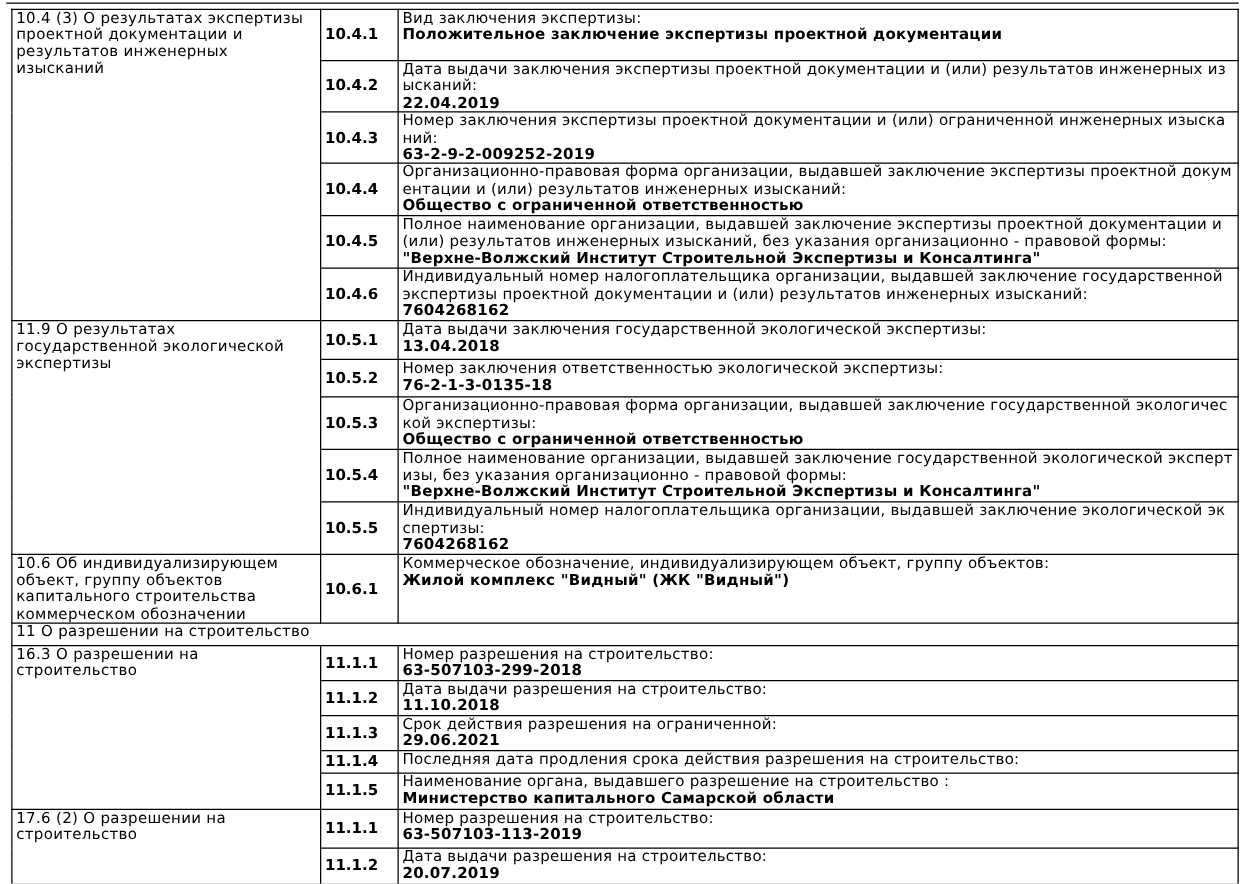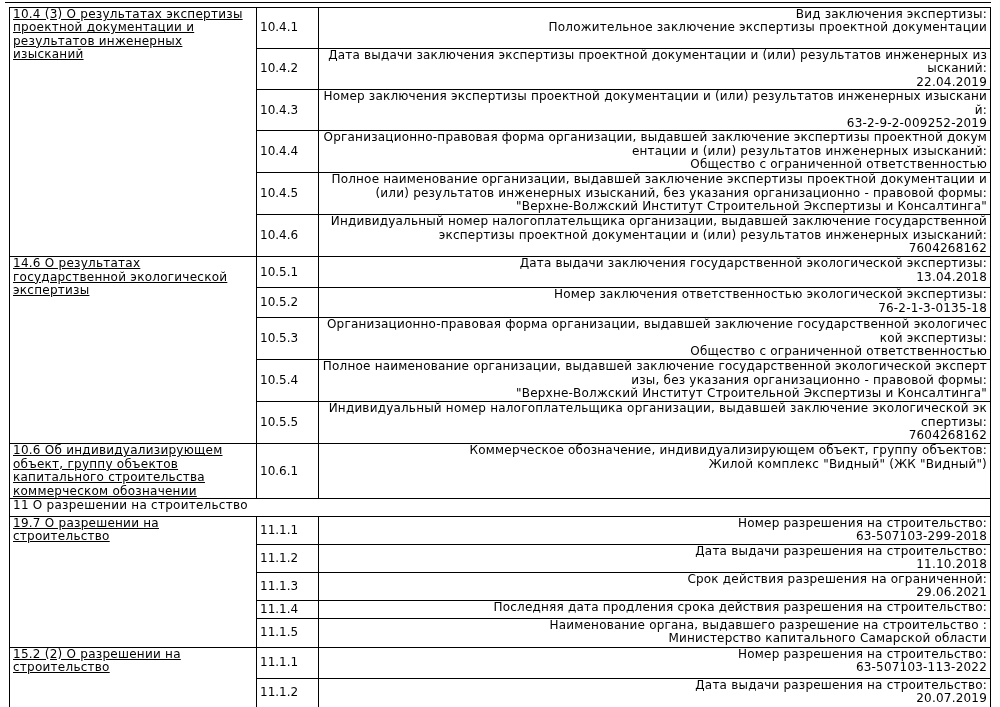--- a/index.html
+++ b/index.html
@@ -11,25 +11,25 @@
   .cut-line {
     position:absolute; top:2px; left:5px; width:986px; height:0;
     border-top:1px solid #000;
   }
   table.decl {
     position:absolute; top:7px; left:9px; width:981px;
     border-collapse:collapse; table-layout:fixed;
     border:1px solid #000; border-bottom-width:2px;
   }
   td { border:1px solid #000; padding:0 3px; vertical-align:top; overflow:hidden; }
-  td.c1 { letter-spacing:0.25px;text-decoration:underline; }
-  td.c2 { vertical-align:middle; }
-  td.c3 { word-break:break-all; letter-spacing:0.2px;text-align:right; }
+  td.c1 { letter-spacing:0.25px; }
+  td.c2 { vertical-align:middle;font-weight:bold; }
+  td.c3 { word-break:break-all; letter-spacing:0.2px; }
   td.hdr { letter-spacing:0.25px; }
-  .val { font-weight:normal; }
+  .val { font-weight:bold; }
 </style>
 </head>
 <body>
 
 <div class="cut-line"></div>
 
 <table class="decl">
   <colgroup>
     <col style="width:247px">
       <col style="width:62px">
@@ -48,21 +48,21 @@
     <tr style="height:41px">
       <td class="c2">10.4.2</td>
       <td class="c3">
         <div>Дата выдачи заключения экспертизы проектной документации и (или) результатов инженерных изысканий:</div>
         <div class="val">22.04.2019</div>
       </td>
     </tr>
     <tr style="height:29px">
       <td class="c2">10.4.3</td>
       <td class="c3">
-        <div>Номер заключения экспертизы проектной документации и (или) результатов инженерных изысканий:</div>
+        <div>Номер заключения экспертизы проектной документации и (или) ограниченной инженерных изысканий:</div>
         <div class="val">63-2-9-2-009252-2019</div>
       </td>
     </tr>
     <tr style="height:42px">
       <td class="c2">10.4.4</td>
       <td class="c3">
         <div>Организационно-правовая форма организации, выдавшей заключение экспертизы проектной документации и (или) результатов инженерных изысканий:</div>
         <div class="val">Общество с ограниченной ответственностью</div>
       </td>
     </tr>
@@ -75,21 +75,21 @@
     </tr>
     <tr style="height:42px">
       <td class="c2">10.4.6</td>
       <td class="c3">
         <div>Индивидуальный номер налогоплательщика организации, выдавшей заключение государственной экспертизы проектной документации и (или) результатов инженерных изысканий:</div>
         <div class="val">7604268162</div>
       </td>
     </tr>
 
     <tr style="height:31px">
-      <td class="c1" rowspan="5">14.6 О результатах государственной экологической экспертизы</td>
+      <td class="c1" rowspan="5">11.9 О результатах государственной экологической экспертизы</td>
       <td class="c2">10.5.1</td>
       <td class="c3">
         <div>Дата выдачи заключения государственной экологической экспертизы:</div>
         <div class="val">13.04.2018</div>
       </td>
     </tr>
     <tr style="height:30px">
       <td class="c2">10.5.2</td>
       <td class="c3">
         <div>Номер заключения ответственностью экологической экспертизы:</div>
@@ -125,21 +125,21 @@
         <div>Коммерческое обозначение, индивидуализирующем объект, группу объектов:</div>
         <div class="val">Жилой комплекс "Видный" (ЖК "Видный")</div>
       </td>
     </tr>
 
     <tr style="height:18px">
       <td class="hdr" colspan="3">11 О разрешении на строительство</td>
     </tr>
 
     <tr style="height:28px">
-      <td class="c1" rowspan="5">19.7 О разрешении на строительство</td>
+      <td class="c1" rowspan="5">16.3 О разрешении на строительство</td>
       <td class="c2">11.1.1</td>
       <td class="c3">
         <div>Номер разрешения на строительство:</div>
         <div class="val">63-507103-299-2018</div>
       </td>
     </tr>
     <tr style="height:28px">
       <td class="c2">11.1.2</td>
       <td class="c3">
         <div>Дата выдачи разрешения на строительство:</div>
@@ -162,25 +162,25 @@
     </tr>
     <tr style="height:29px">
       <td class="c2">11.1.5</td>
       <td class="c3">
         <div>Наименование органа, выдавшего разрешение на строительство :</div>
         <div class="val">Министерство капитального Самарской области</div>
       </td>
     </tr>
 
     <tr style="height:31px">
-      <td class="c1" rowspan="2">15.2 (2) О разрешении на строительство</td>
+      <td class="c1" rowspan="2">17.6 (2) О разрешении на строительство</td>
       <td class="c2">11.1.1</td>
       <td class="c3">
         <div>Номер разрешения на строительство:</div>
-        <div class="val">63-507103-113-2022</div>
+        <div class="val">63-507103-113-2019</div>
       </td>
     </tr>
     <tr style="height:29px">
       <td class="c2">11.1.2</td>
       <td class="c3">
         <div>Дата выдачи разрешения на строительство:</div>
         <div class="val">20.07.2019</div>
       </td>
     </tr>
   </tbody>

